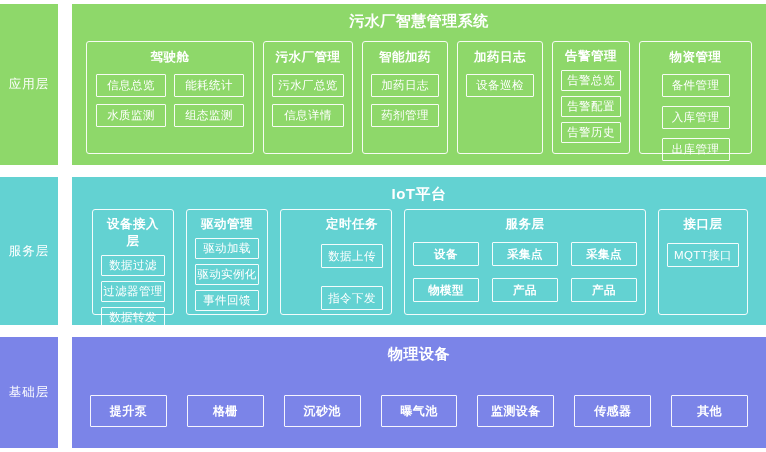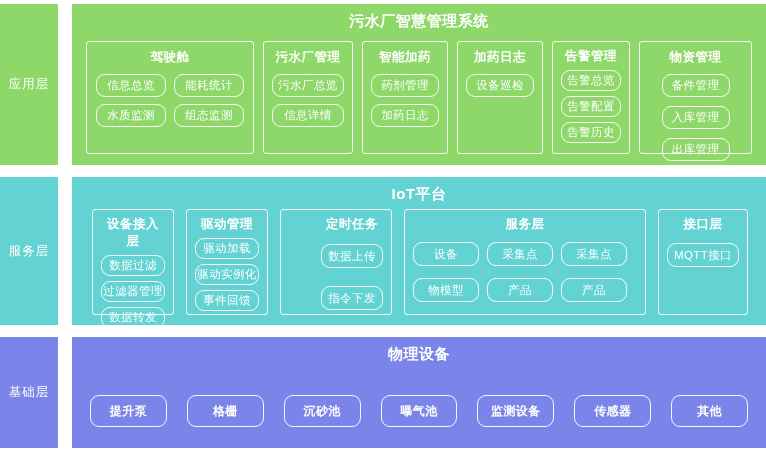--- a/index.html
+++ b/index.html
@@ -37,21 +37,21 @@
     position: relative;
     display: flex; flex-direction: column;
     align-items: center;
   }
   .group-title {
     color: #ffffff; font-weight: bold; font-size: 12.5px;
     letter-spacing: .5px; text-align: center;
   }
   .chip {
     border: 1px solid rgba(255,255,255,.92);
-    border-radius: 9px;
+    border-radius: 1px;
     color: #ffffff;
     font-size: 11.5px;
     display: flex; align-items: center; justify-content: center;
     text-align: center;
     letter-spacing: .4px;
     white-space: nowrap;
   }
 
   
   #layer-app { top: 4px; height: 161px; }
@@ -100,21 +100,21 @@
   #card-access { flex: 0 0 76px; }
   #card-access .chip { width: 64px; }
   #card-driver { flex: 0 0 76px; }
   #card-driver .chip { width: 64px; }
   #card-task   { flex: 0 0 76px; padding-left: 40px; }
   #card-task .chip-grid { gap: 18px; margin-top: 6px; }
   #card-task .chip { width: 62px; height: 24px; }
   #card-svc    { flex: 1 1 auto; }
   #card-svc .chip-grid {
     display: flex; flex-direction: row; flex-wrap: wrap;
-    gap: 12px 8px; justify-content: flex-start; margin-top: 4px;
+    gap: 12px 8px; justify-content: space-between; margin-top: 4px; font-weight: bold;
   }
   #card-svc .chip { width: 66px; height: 24px; }
   #card-iface  { flex: 0 0 86px; }
   #card-iface .chip-grid { gap: 16px; margin-top: 5px; }
   #card-iface .chip { width: 72px; height: 24px; }
 
   
   #layer-base { top: 337px; height: 111px; }
   #layer-base .layer-tag { background: #7b84e8; height: 111px; }
   #layer-base .layer-panel { background: #7b84e8; height: 111px; }
@@ -153,22 +153,22 @@
           <div class="group-title">污水厂管理</div>
           <div class="chip-grid">
             <div class="chip">污水厂总览</div>
             <div class="chip">信息详情</div>
           </div>
         </div>
 
         <div class="group app-card" id="card-dosing">
           <div class="group-title">智能加药</div>
           <div class="chip-grid">
+            <div class="chip">加药日志</div>
             <div class="chip">药剂管理</div>
-            <div class="chip">加药日志</div>
           </div>
         </div>
 
         <div class="group app-card" id="card-equip">
           <div class="group-title">加药日志</div>
           <div class="chip-grid">
             <div class="chip">设备巡检</div>
           </div>
         </div>
 

